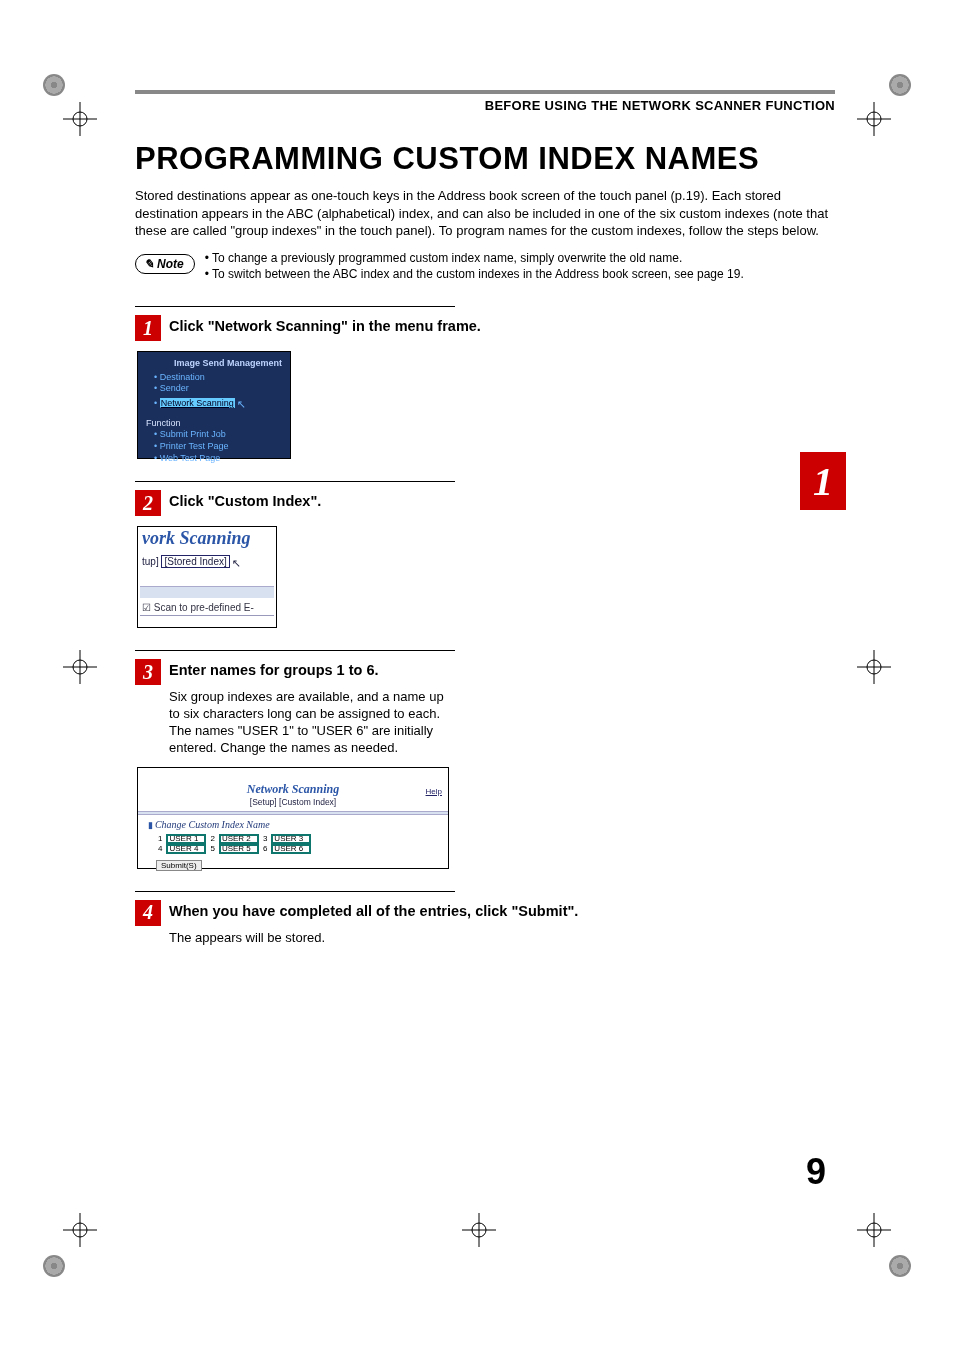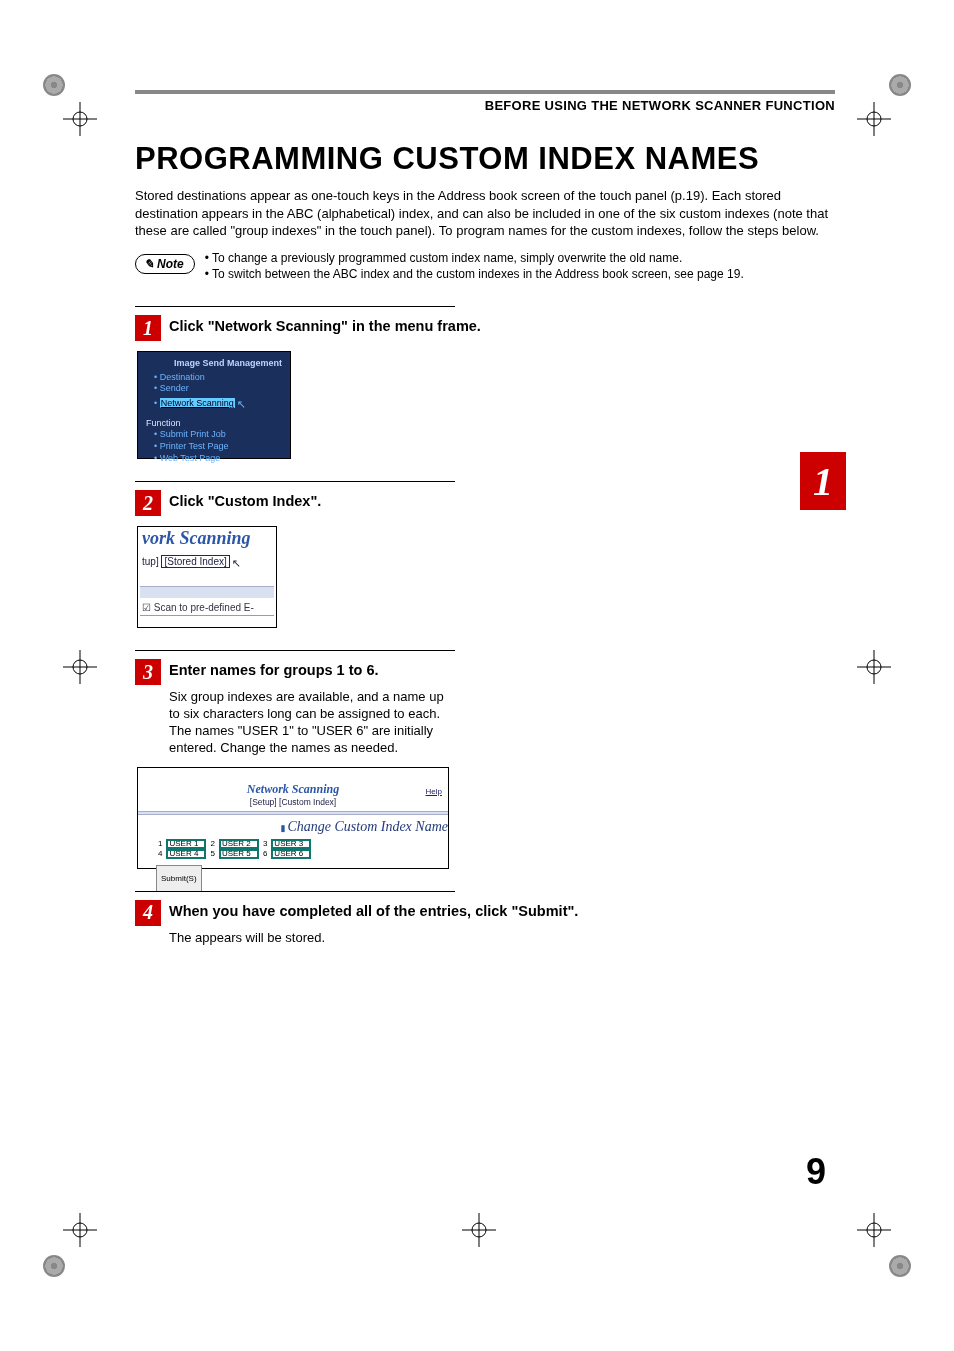--- a/index.html
+++ b/index.html
@@ -148,26 +148,26 @@
   .ss2 .crumb { font-size: 10px; color:#224; margin-top:6px; text-align:left; padding-left:2px; }
   .ss2 .crumb .box { border:1px solid #226; padding:0 2px; }
   .ss2 .bar { height: 12px; background: #d8e1ef; border-top:1px solid #aac; margin-top: 18px; }
   .ss2 .chk { font-size:10px; color:#334; margin-top:4px; text-align:left; padding-left:2px; white-space:nowrap; border-bottom:1px solid #99b; padding-bottom:2px;}
 
   .ss3 { width: 312px; height: 102px; position:relative; }
   .ss3 .help { position:absolute; top:19px; right:6px; font-size:8px; color:#226; text-decoration:underline; }
   .ss3 .tt { text-align:center; font-family:Georgia, serif; font-style:italic; font-weight:bold; color:#2b56a7; font-size:12px; margin-top:14px; }
   .ss3 .crumb { text-align:center; font-size:8.5px; color:#224; }
   .ss3 .band { height:4px; background:#d8e1ef; margin-top:4px; border-top:1px solid #aac; border-bottom:1px solid #aac; }
-  .ss3 .lbl { font-family:Georgia, serif; font-style:italic; font-size:14px; color:#223a7a; margin:4px 0 4px 10px;text-align:right; }
+  .ss3 .lbl { font-family:Georgia, serif; font-style:italic; font-size:10px; color:#223a7a; margin:4px 0 4px 10px; }
   .ss3 .lbl::before { content:"▮"; color:#2b56a7; font-style:normal; margin-right:2px; font-size:9px; }
   .ss3 table { margin-left: 18px; border-collapse: collapse; font-size:8px; }
   .ss3 td { padding: 0 2px; }
   .ss3 input[type=text] { width:40px; height:10px; font-size:8px; border:2px solid #0f766e; padding:0 1px; }
-  .ss3 .submit { margin:6px 0 0 18px; font-size:8px; border:1px solid #888; background:#eee; padding:8px 4px; }
+  .ss3 .submit { margin:6px 0 0 18px; font-size:8px; border:1px solid #888; background:#eee; padding:0 4px; }
 
   .chapter-tab {
     position: absolute;
     right: 108px;
     top: 452px;
     width: 46px; height: 58px;
     background: #cc0000;
     color: #fff;
     font-family: Georgia, serif;
     font-style: italic;

